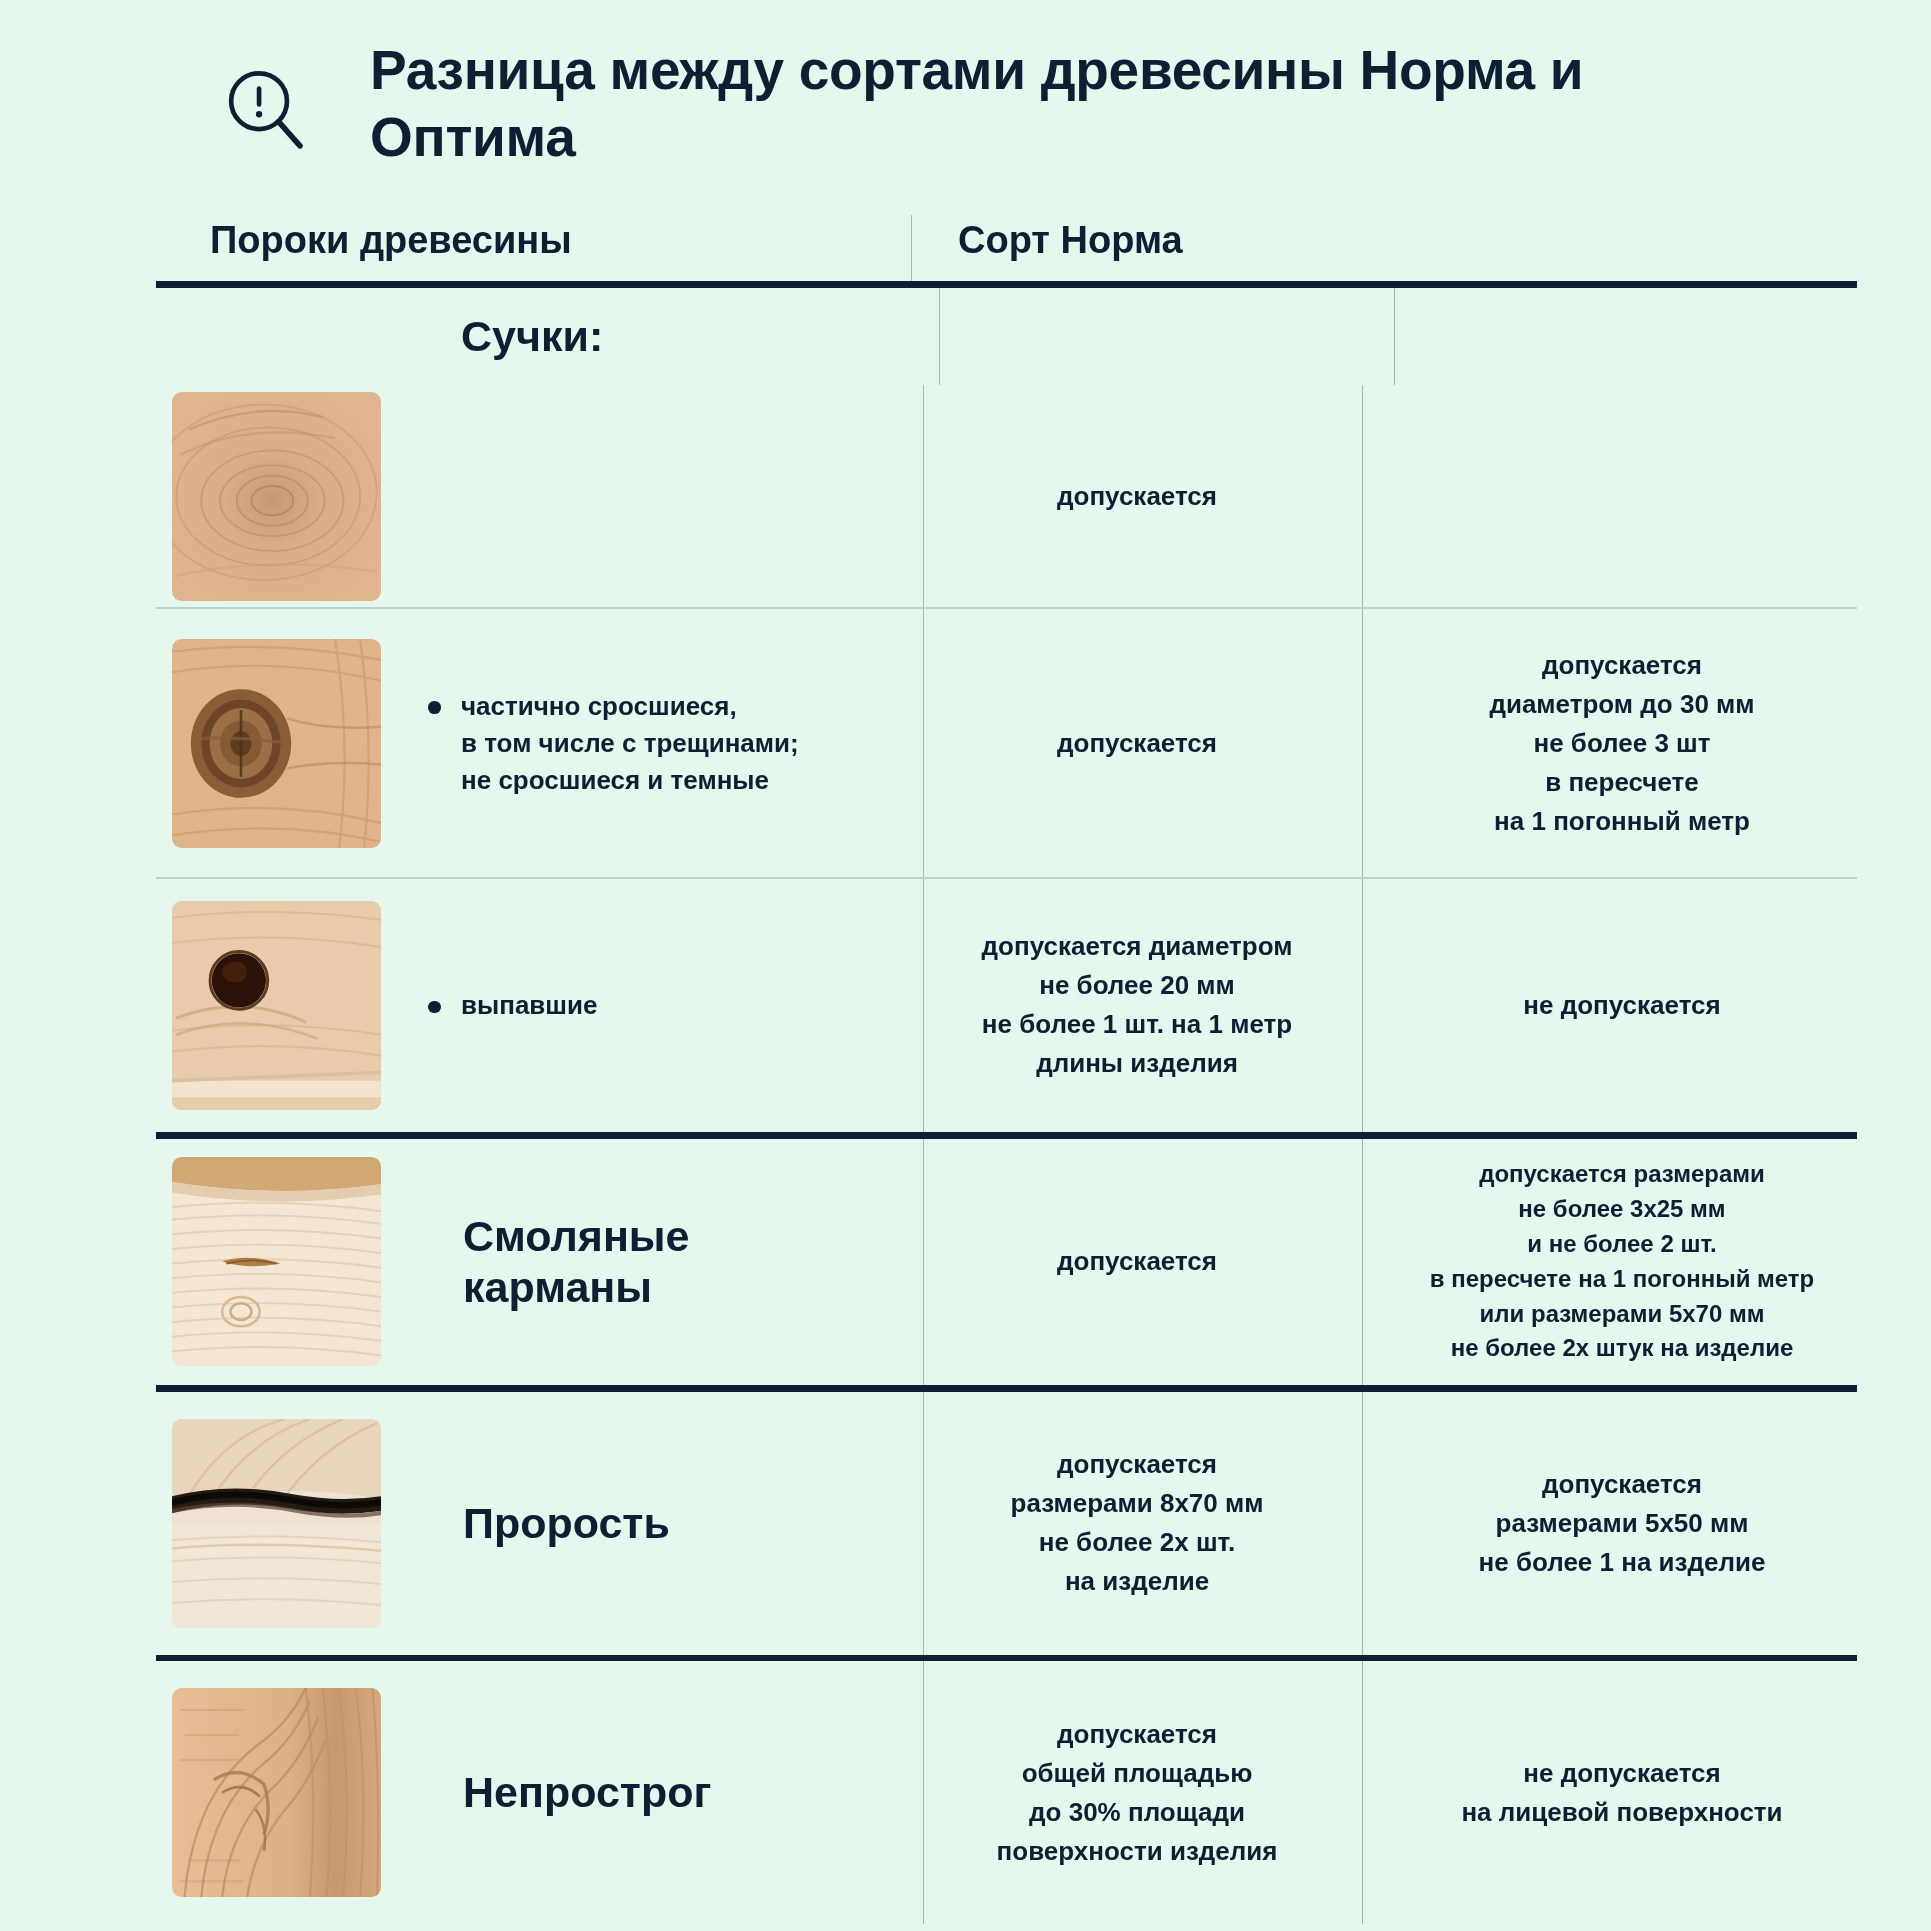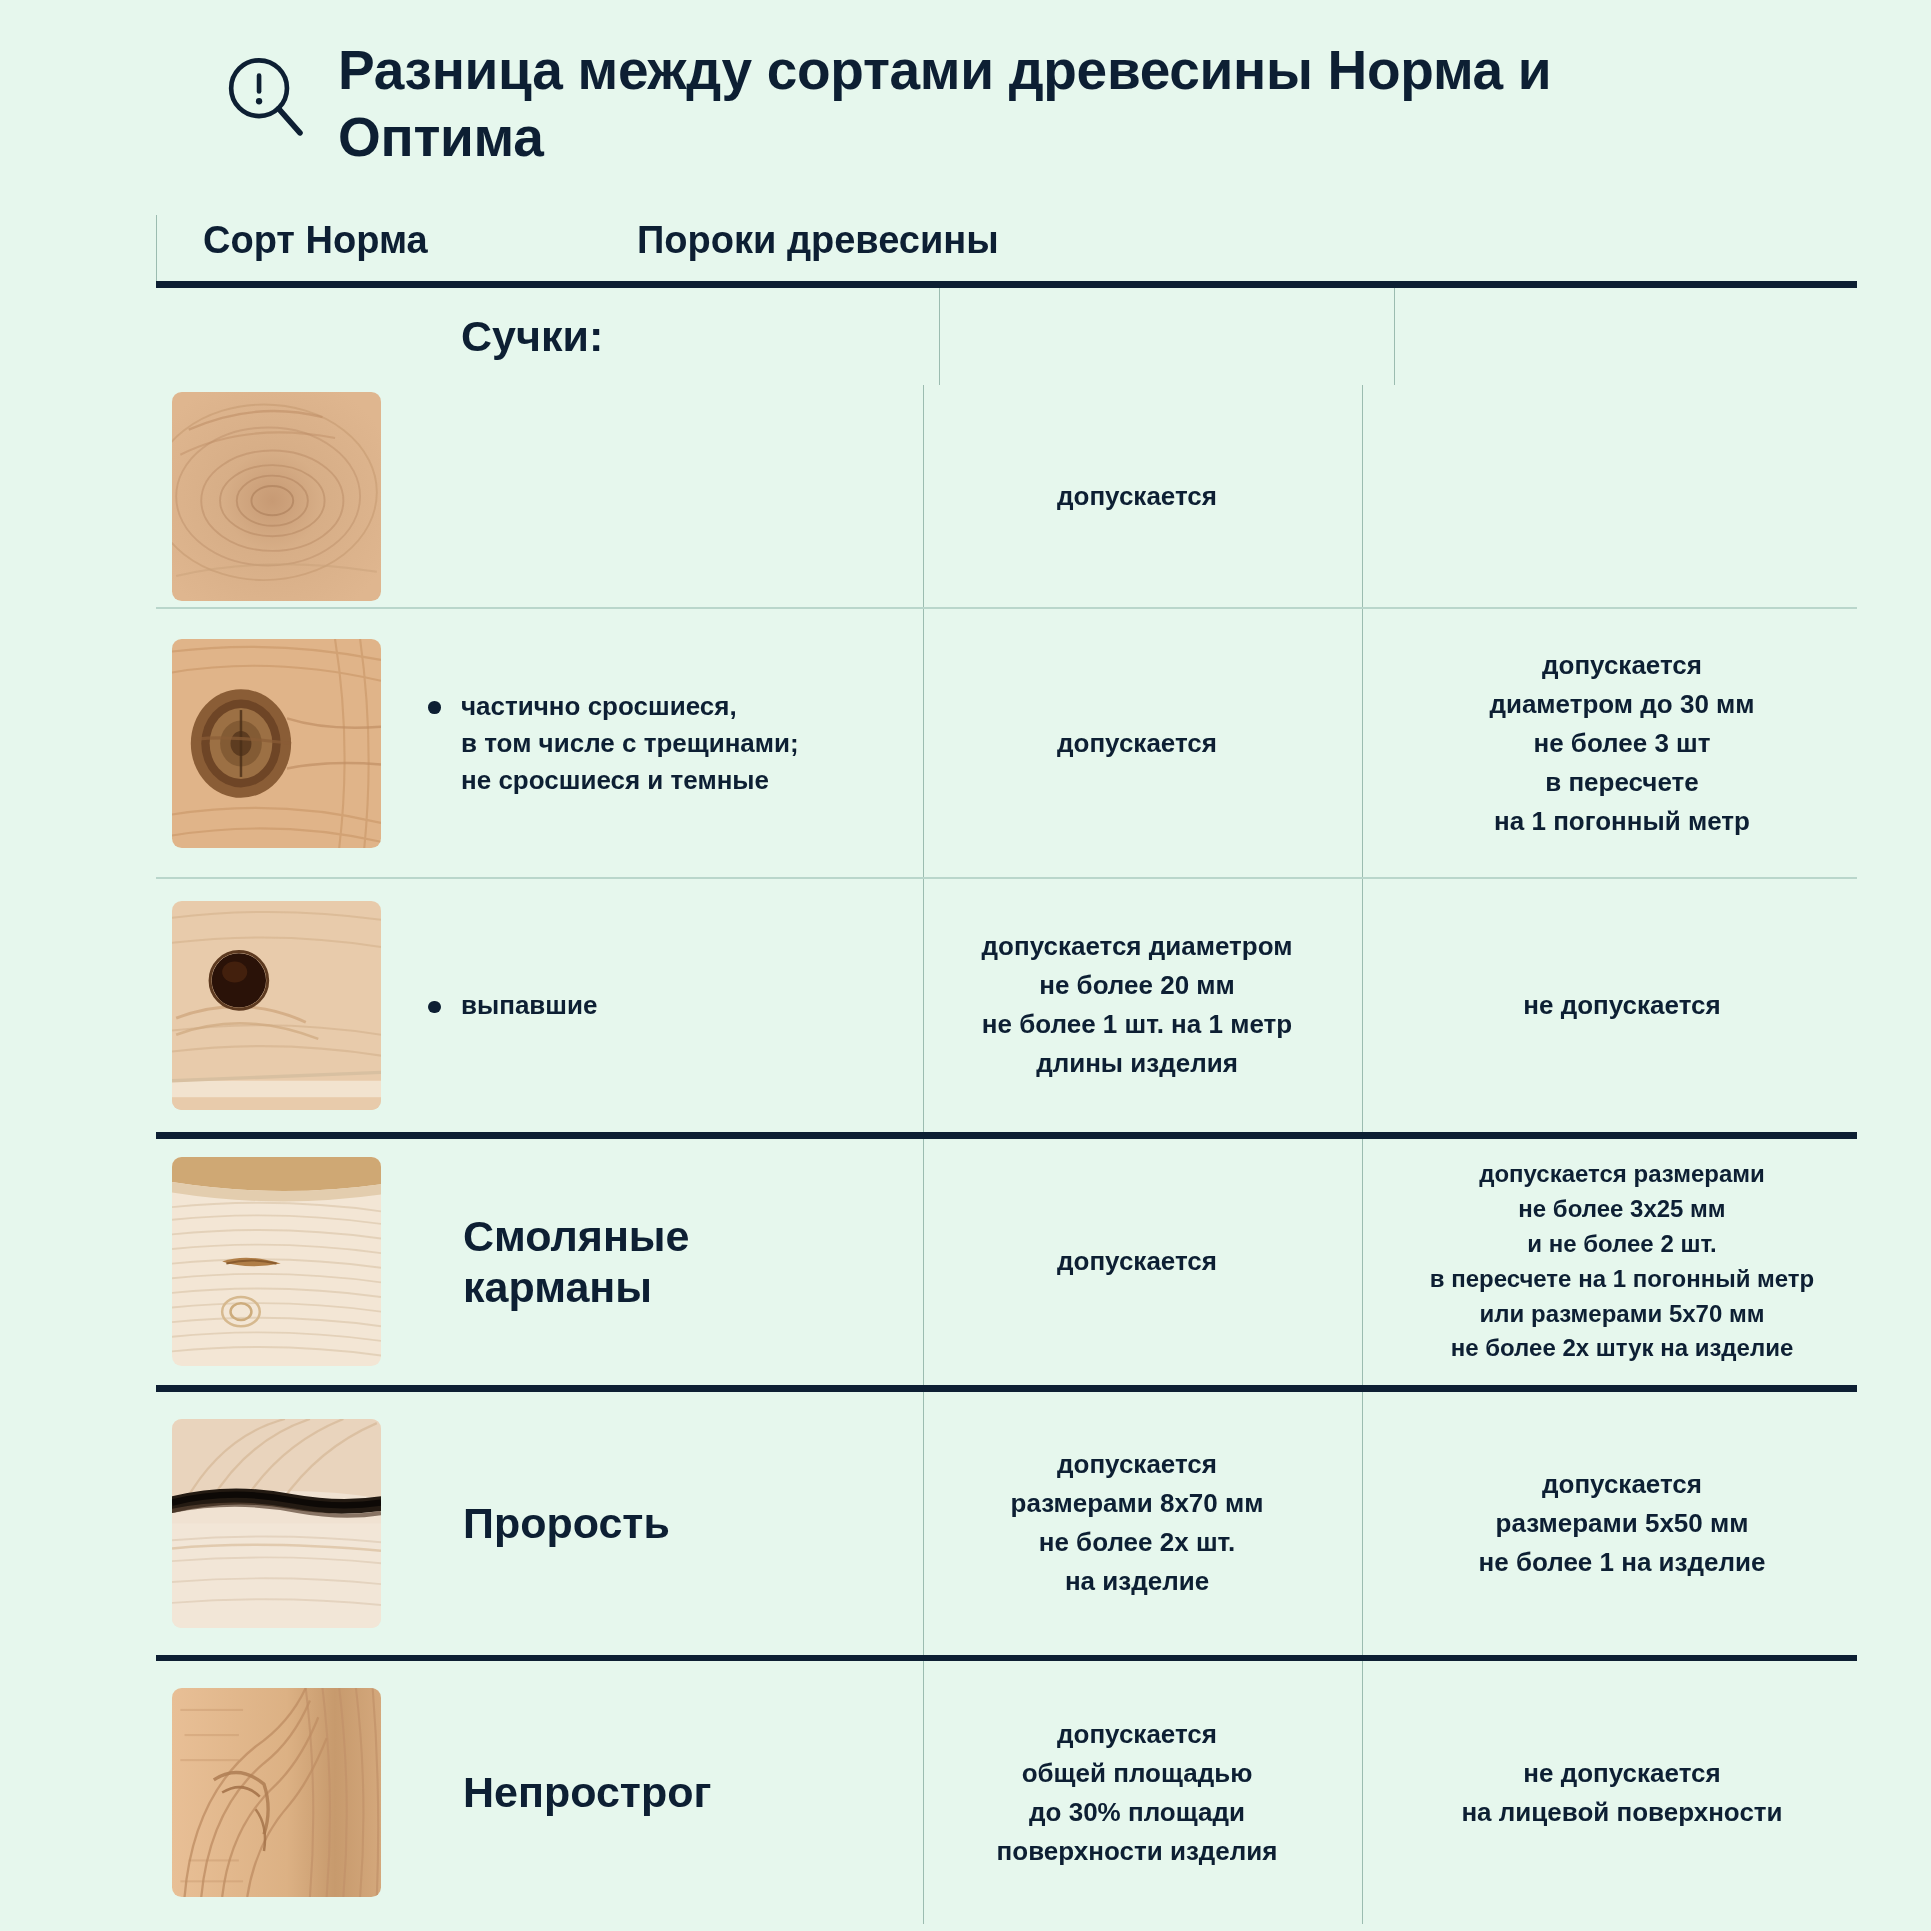--- a/index.html
+++ b/index.html
@@ -18,22 +18,23 @@
     position: relative;
     width: 1931px;
     height: 1931px;
     background: #e6f7ed;
     box-sizing: border-box;
   }
 
   
   .header {
     display: flex;
-    align-items: flex-start;
+    align-items: center;
     padding: 37px 0 0 220px;
+    gap: 32px;
   }
   .header-icon {
     flex: 0 0 auto;
     width: 93px;
     height: 93px;
     margin-top: 13.5px;
     margin-right: 25px;
   }
   .header-icon svg { display:block; width: 93px; height: 93px; }
   .header-title {
@@ -185,22 +186,22 @@
         <circle cx="42" cy="54" r="3.4" fill="#0d1f33"></circle>
         <line x1="63" y1="62" x2="86" y2="88" stroke="#0d1f33" stroke-width="6" stroke-linecap="round"></line>
       </svg>
     </div>
     <div class="header-title">Разница между сортами древесины Норма и Оптима</div>
   </div>
 
   <div class="table">
 
     <div class="row thead">
+      <div class="cell col-1">Пороки древесины</div>
       <div class="cell col-2 vline-2">Сорт Норма</div>
-      <div class="cell col-1">Пороки древесины</div>
     </div>
     <div class="rule-thick"></div>
 
     <div class="group">
 
       <div class="body-row" style="height:97px;gap:28px;">
         <div class="cell col-1 c1">
           <div class="thumb-wrap"></div>
           <div class="c1-text">
             <div class="section-title">Сучки:</div>

